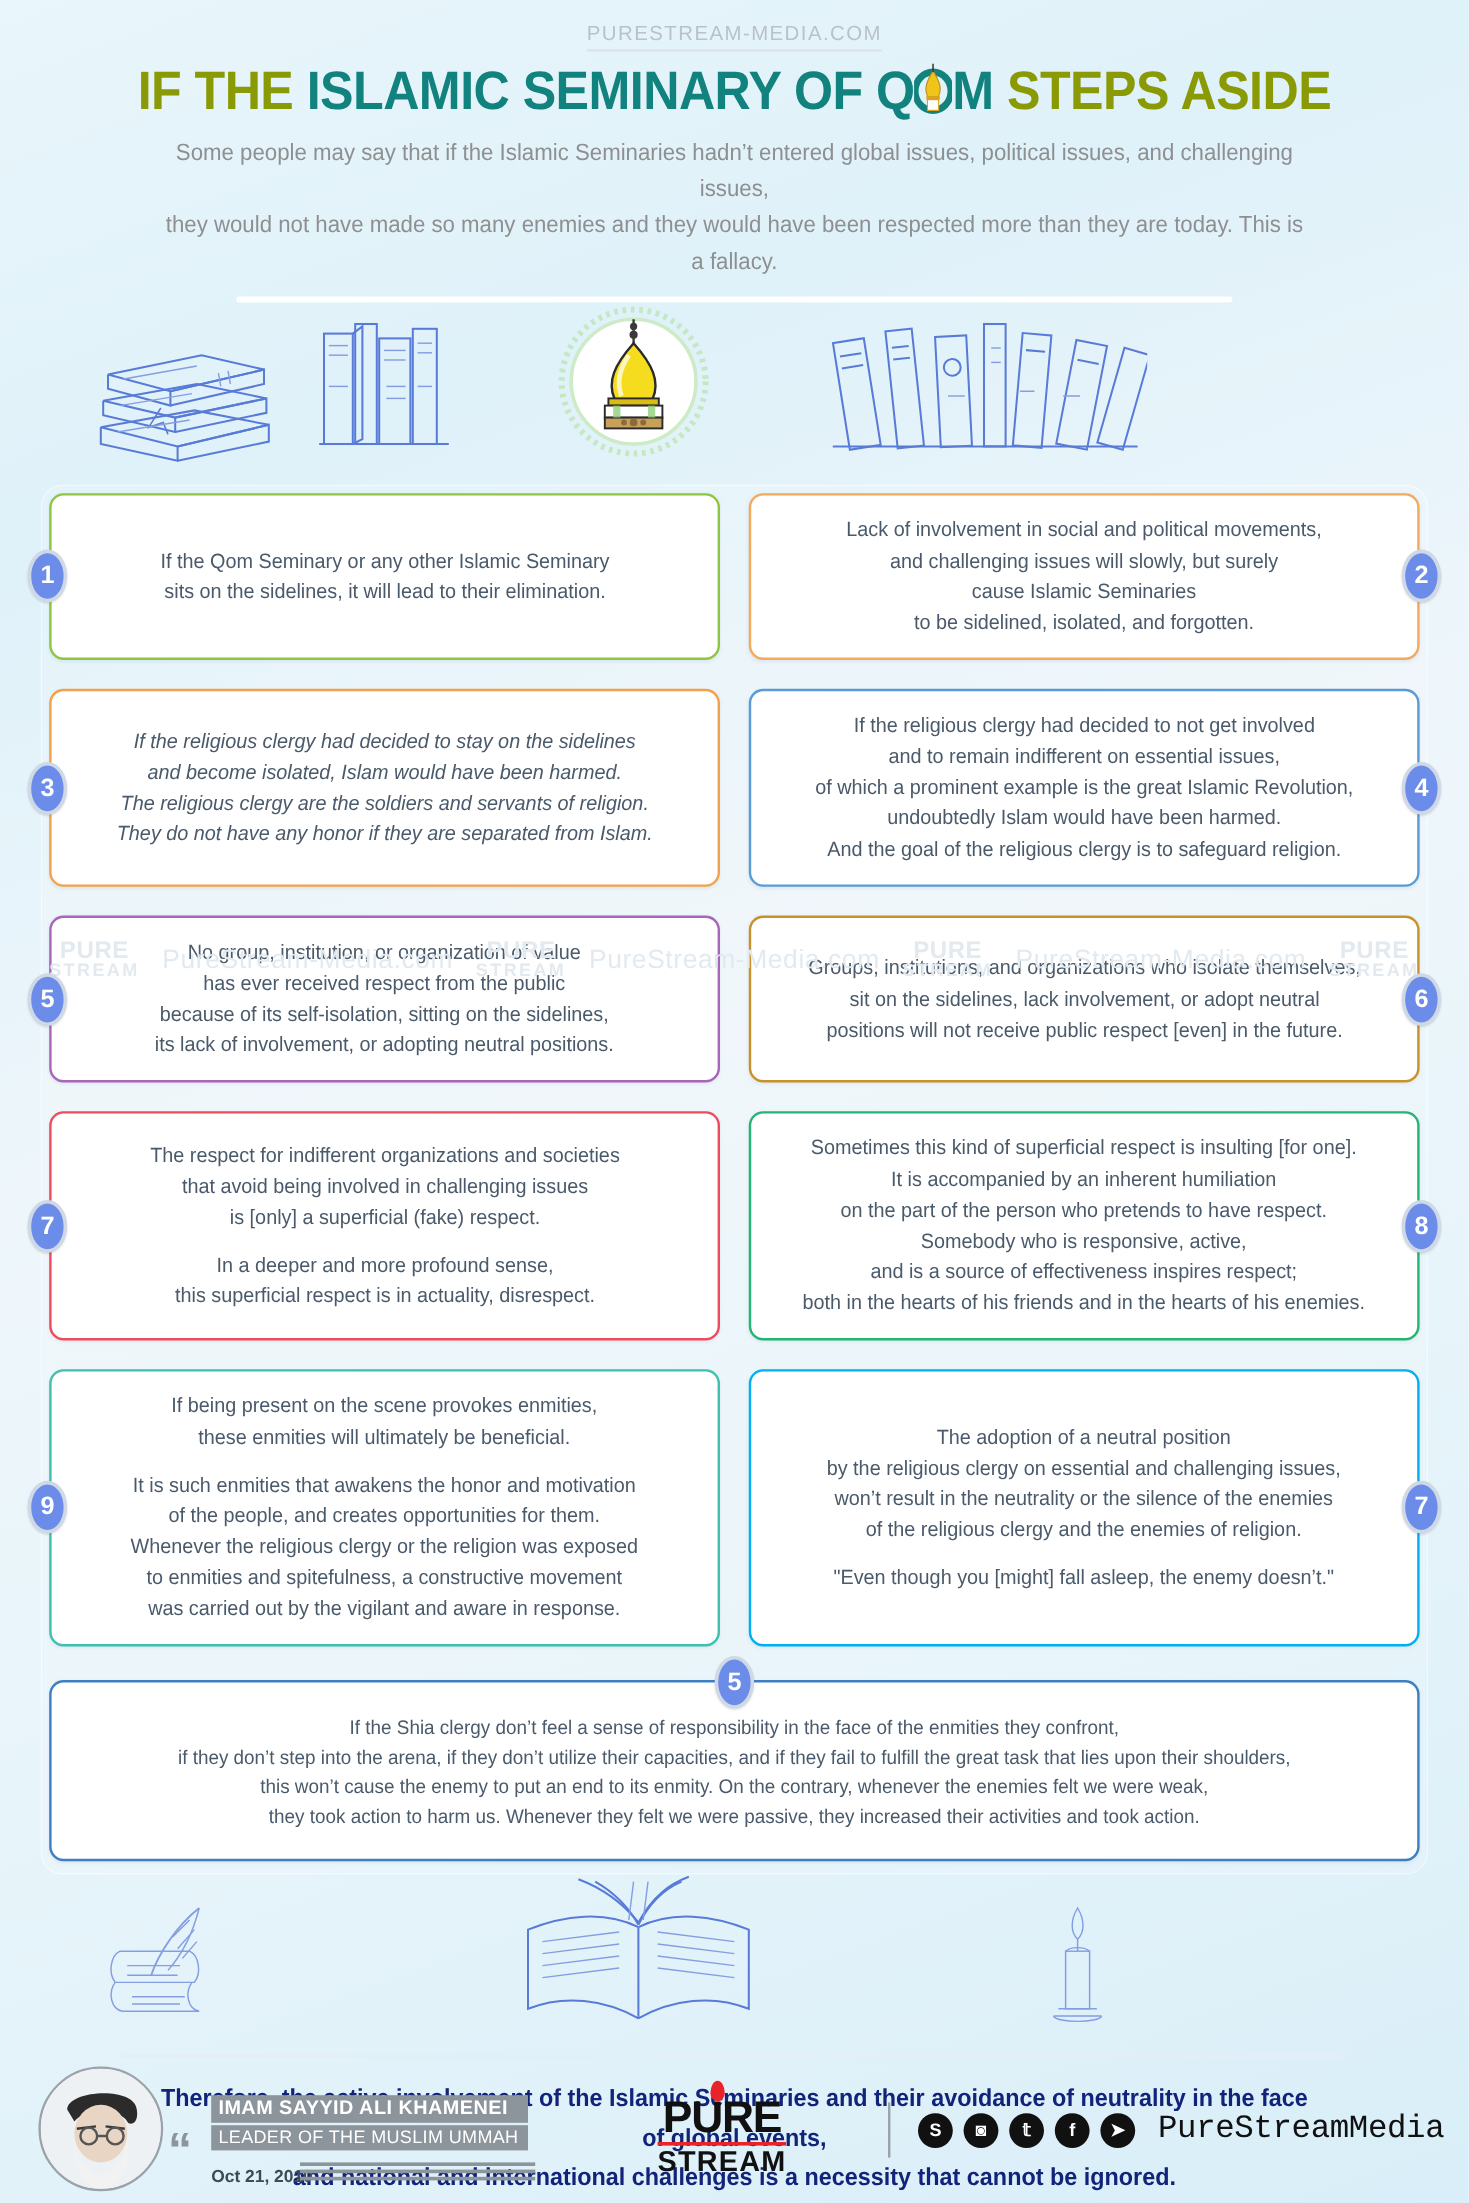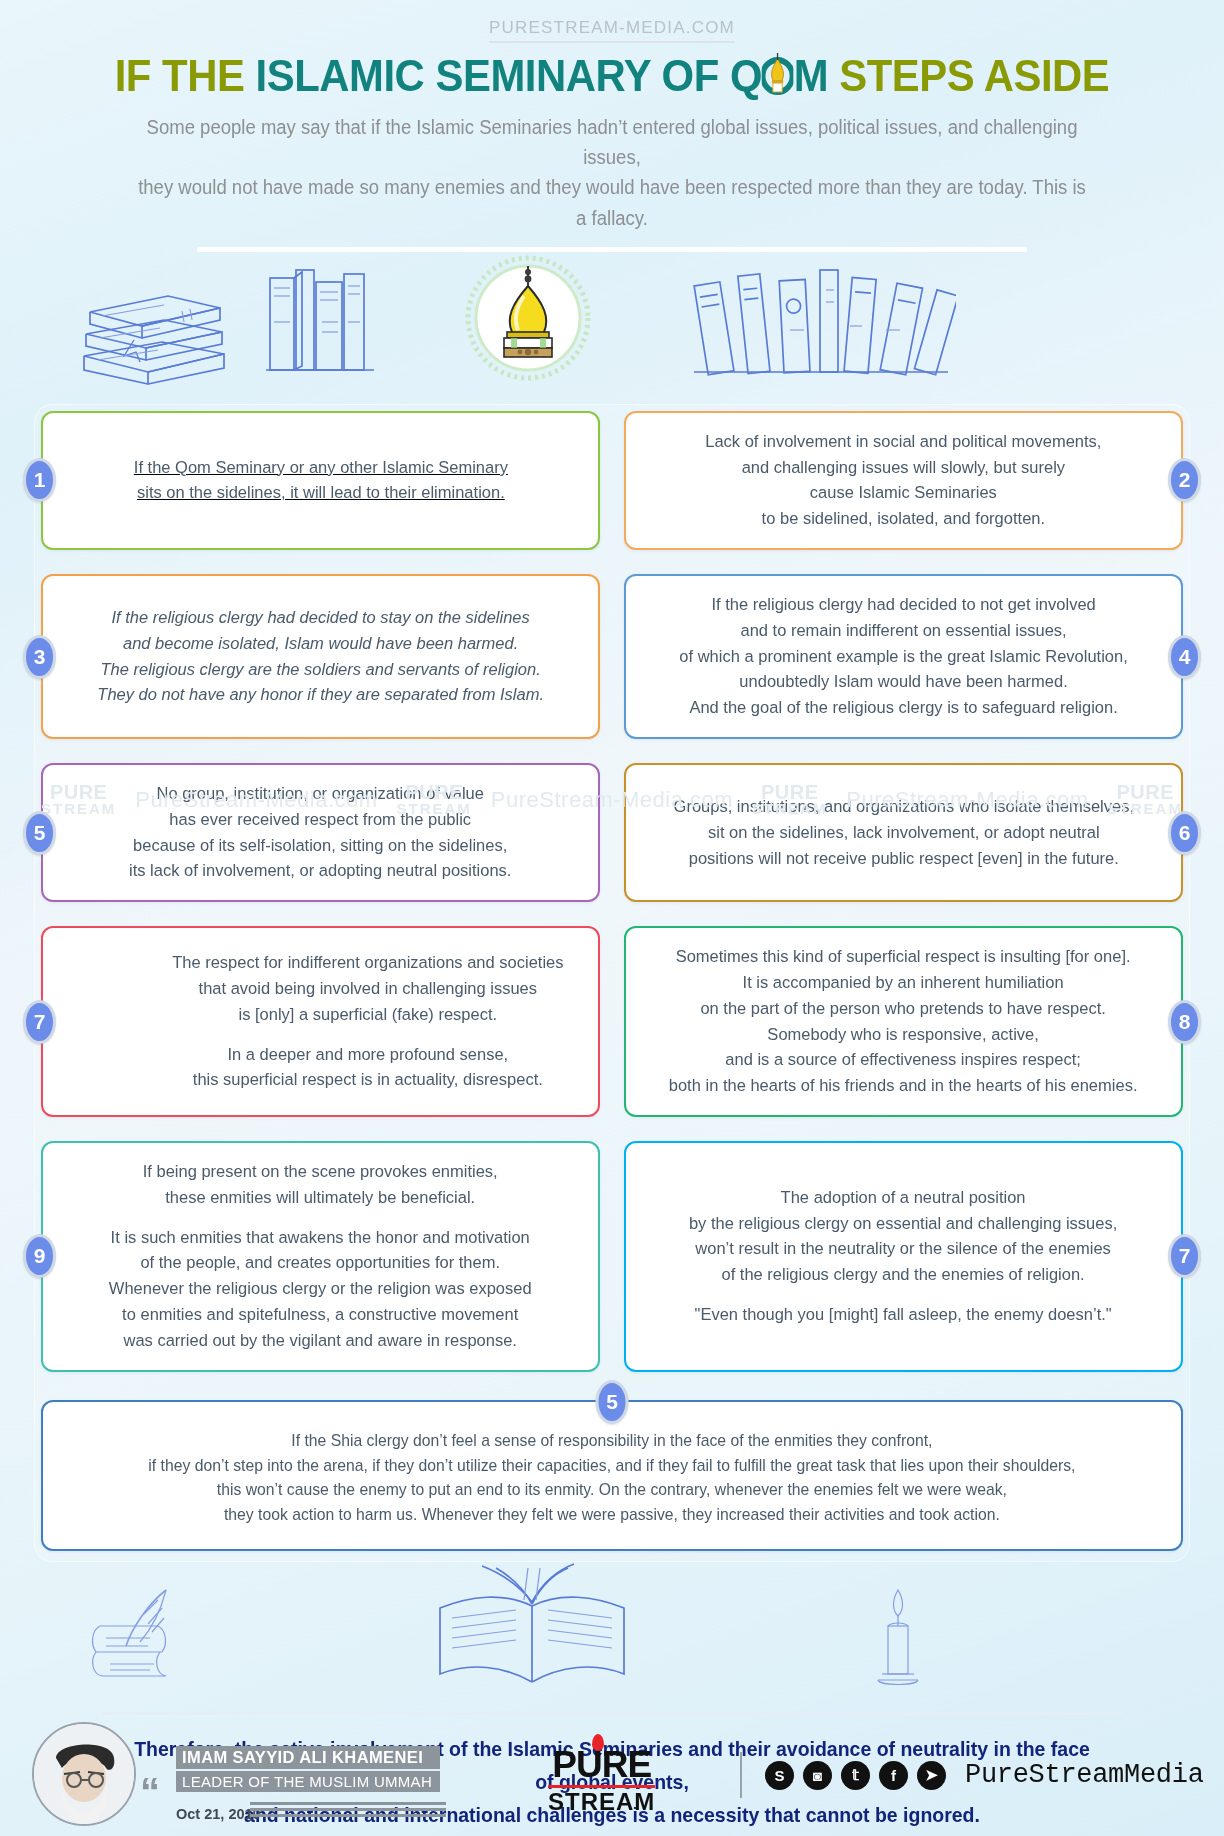--- a/index.html
+++ b/index.html
@@ -290,21 +290,21 @@
     <div class="wm-txt">PureStream-Media.com</div>
     <div class="wm-logo"><span>PURE</span><small>STREAM</small></div>
     <div class="wm-txt">PureStream-Media.com</div>
     <div class="wm-logo"><span>PURE</span><small>STREAM</small></div>
   </div>
 
   <div class="grid" id="cards-grid">
       <div class="row">
         <div class="cardwrap">
           <div class="badge left">1</div>
-          <div class="card" style="border-color: rgb(141, 198, 63); text-decoration: underline;">
+          <div class="card" style="border-color: rgb(141, 198, 63);">
             <div>
               <p>If the Qom Seminary or any other Islamic Seminary<br>sits on the sidelines, it will lead to their elimination.</p>
             </div>
           </div>
         </div>
         <div class="cardwrap">
           <div class="badge right">2</div>
           <div class="card" style="border-color: rgb(245, 169, 90);">
             <div>
               <p>Lack of involvement in social and political movements,<br>and challenging issues will slowly, but surely<br>cause Islamic Seminaries<br>to be sidelined, isolated, and forgotten.</p>
@@ -344,21 +344,21 @@
           <div class="card" style="border-color: rgb(200, 145, 42);">
             <div>
               <p>Groups, institutions, and organizations who isolate themselves,<br>sit on the sidelines, lack involvement, or adopt neutral<br>positions will not receive public respect [even] in the future.</p>
             </div>
           </div>
         </div>
       </div>
       <div class="row">
         <div class="cardwrap">
           <div class="badge left">7</div>
-          <div class="card" style="border-color: rgb(239, 75, 94); justify-content: flex-end;">
+          <div class="card" style="border-color: rgb(239, 75, 94);">
             <div>
               <p>The respect for indifferent organizations and societies<br>that avoid being involved in challenging issues<br>is [only] a superficial (fake) respect.</p>
               <p>In a deeper and more profound sense,<br>this superficial respect is in actuality, disrespect.</p>
             </div>
           </div>
         </div>
         <div class="cardwrap">
           <div class="badge right">8</div>
           <div class="card" style="border-color: rgb(34, 181, 115);">
             <div>

